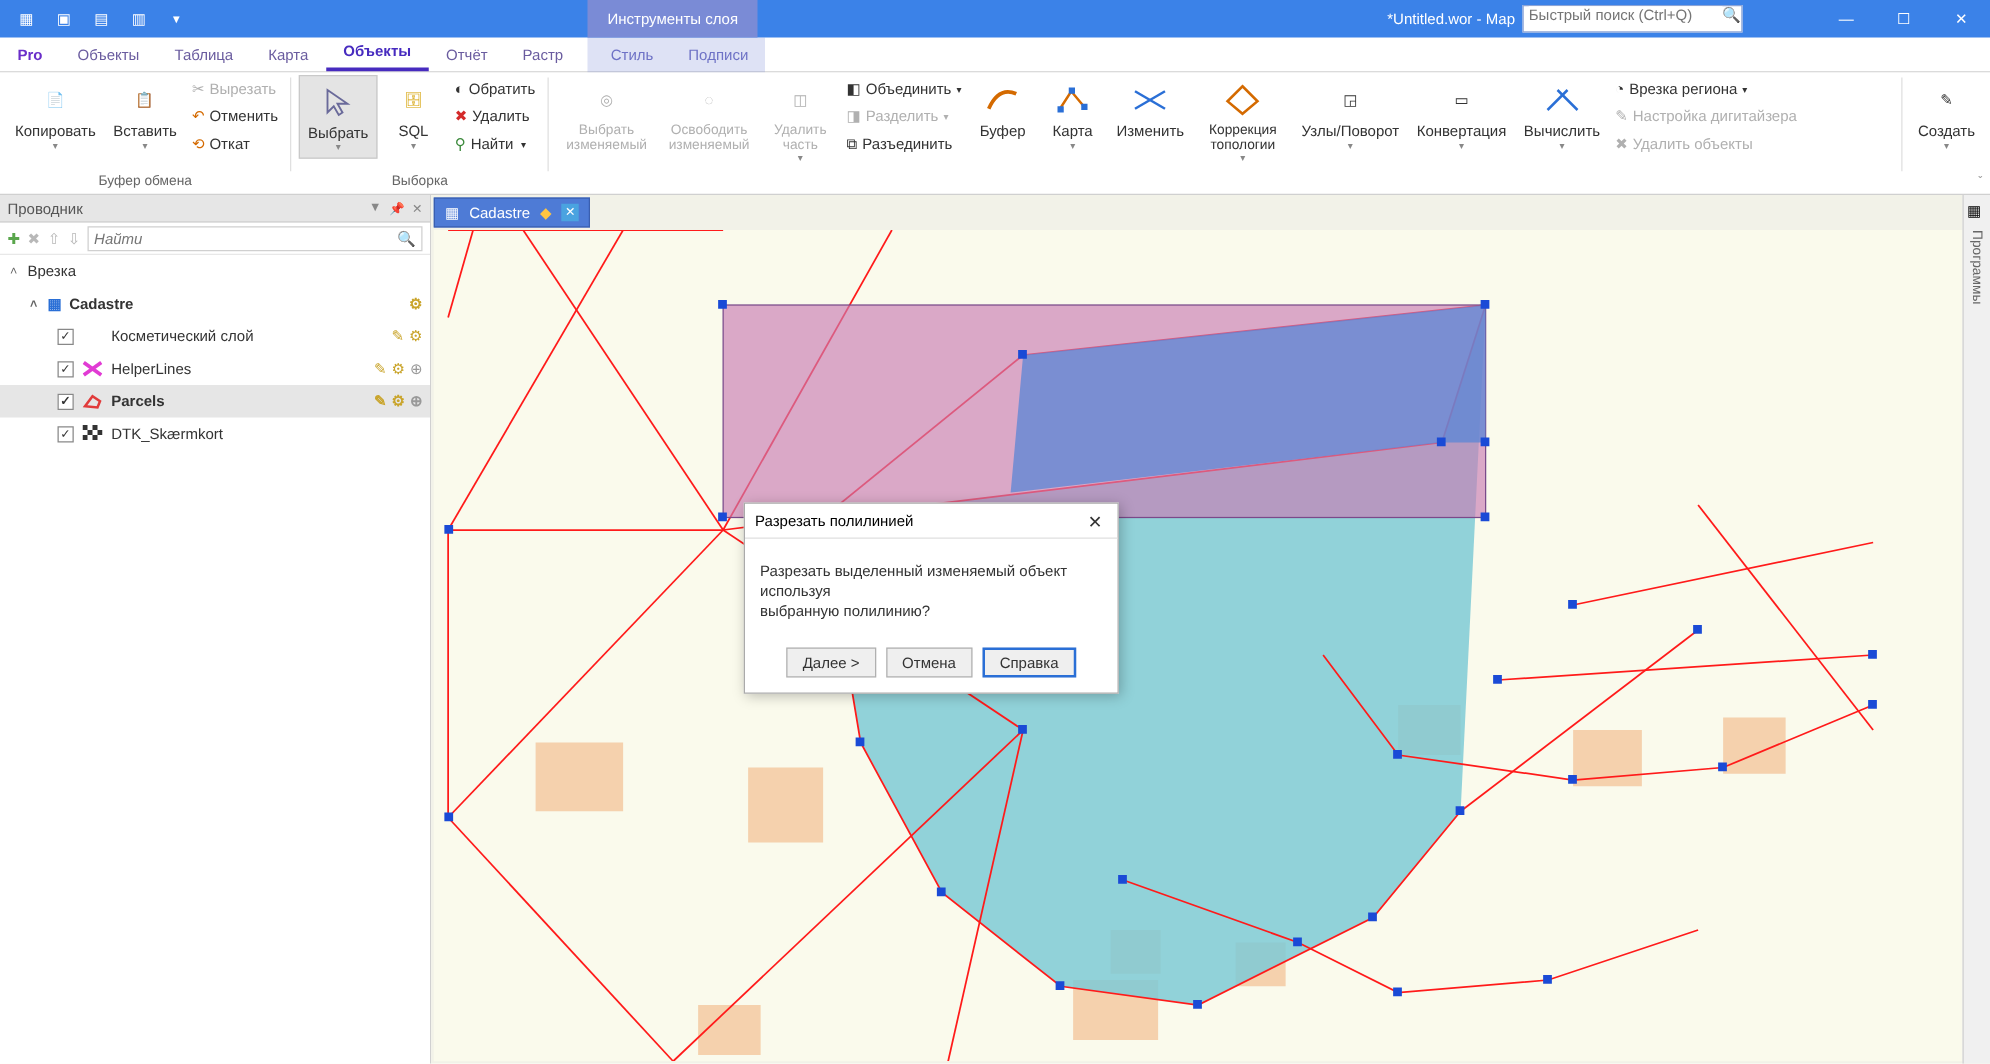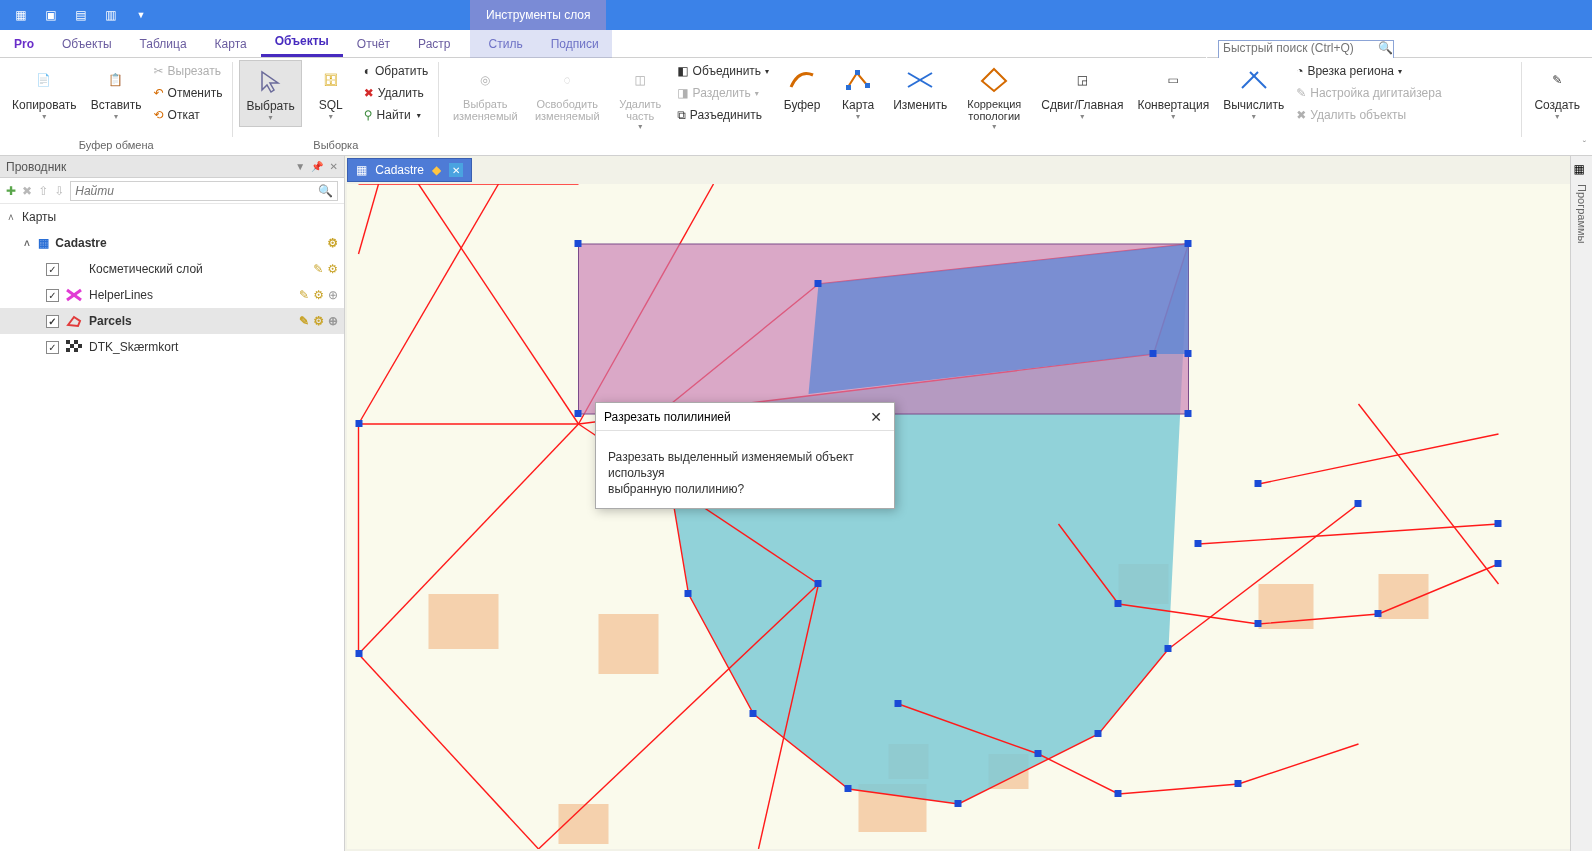--- a/index.html
+++ b/index.html
@@ -1,21 +1,21 @@
 <!DOCTYPE html>
 <html><head>
 <meta charset="utf-8">
 <style>
 *{box-sizing:border-box;margin:0;padding:0;font-family:"Segoe UI",Tahoma,Arial,sans-serif;font-size:12px;}
 body{width:1592px;height:851px;background:#fff;overflow:hidden;position:relative;}
 .titlebar{height:30px;background:linear-gradient(#3b82e8,#3b82e8);display:flex;align-items:center;color:#fff;position:relative;}
 .qat{display:flex;gap:12px;padding:0 12px;align-items:center;}
 .qat-icon{width:18px;height:18px;display:flex;align-items:center;justify-content:center;color:#fff;}
 .ctx-tab-block{position:absolute;left:470px;top:0;height:30px;background:#7a8bd6;padding:0 16px;display:flex;align-items:center;color:#fff;}
-.title-right{position:absolute;right:0;top:0;display:flex;align-items:center;height:30px;margin-top:36px;}
+.title-right{position:absolute;right:0;top:0;display:flex;align-items:center;height:30px;}
 .title-text{color:#fff;margin-right:6px;}
 .search-box{width:176px;height:22px;background:#fff;border:1px solid #8ca4d6;display:flex;align-items:flex-start;padding:0 4px;margin-right:60px;}
 .search-box input{border:none;outline:none;flex:1;font-size:12px;color:#888;}
 .search-box .mag{color:#555;}
 .winbtns{display:flex;}
 .winbtn{width:46px;height:30px;display:flex;align-items:center;justify-content:center;color:#fff;}
 .tabs{height:28px;background:#fff;display:flex;align-items:flex-end;border-bottom:1px solid #d0d0d0;}
 .tab{padding:6px 14px;color:#6a5c9f;cursor:pointer;}
 .tab.pro{color:#6a2ec9;font-weight:600;}
 .tab.active{color:#472bbf;border-bottom:3px solid #472bbf;font-weight:600;}
@@ -246,21 +246,21 @@
           <span class="bicon">
             <svg width="28" height="26">
               <path d="M14 2 L26 14 L14 24 L2 14 Z" fill="none" stroke="#d46a00" stroke-width="2"></path>
             </svg>
           </span>
           <span style="font-size:11px;line-height:1.1;white-space:normal;width:66px;">Коррекция топологии</span>
           <span class="dd">▾</span>
         </div>
       <div class="bigbtn">
           <span class="bicon">◲</span>
-          <span>Сдвиг/Главная</span>
+          <span>Узлы/Поворот</span>
           <span class="dd">▾</span>
         </div>
       <div class="bigbtn">
           <span class="bicon">▭</span>
           <span>Конвертация</span>
           <span class="dd">▾</span>
         </div>
       <div class="bigbtn">
           <span class="bicon">
             <svg width="28" height="24">
@@ -318,21 +318,21 @@
       <span class="nbtn">⇧</span>
       <span class="nbtn">⇩</span>
       <div class="exp-search">
         <input placeholder="Найти" style="">
         <span style="color:#666;">🔍</span>
       </div>
     </div>
     <div class="tree">
       <div class="tree-row hdr">
         <span class="tgl">˄</span>
-        <span>Карты</span>
+        <span>Врезка</span>
       </div>
       <div class="tree-row bold">
         <span class="ind" style="width:10px;"></span>
         <span class="tgl">˄</span>
         <span style="color:#2a6fd6;">▦</span>
         <span>Cadastre</span>
         <span class="rt">
             <span>⚙</span>
           </span>
       </div>
@@ -493,13 +493,18 @@
 <div class="dialog">
   <div class="dlg-title">
     <span>Разрезать полилинией</span>
     <span class="sp"></span>
     <span class="dclose">✕</span>
   </div>
   <div class="dlg-body">
     <div>Разрезать выделенный изменяемый объект используя</div>
     <div>выбранную полилинию?</div>
   </div>
+  <div class="dlg-btns">
+    <button>Далее &gt;</button>
+    <button>Отмена</button>
+    <button class="focus">Справка</button>
+  </div>
 </div>
 
 </body></html>

